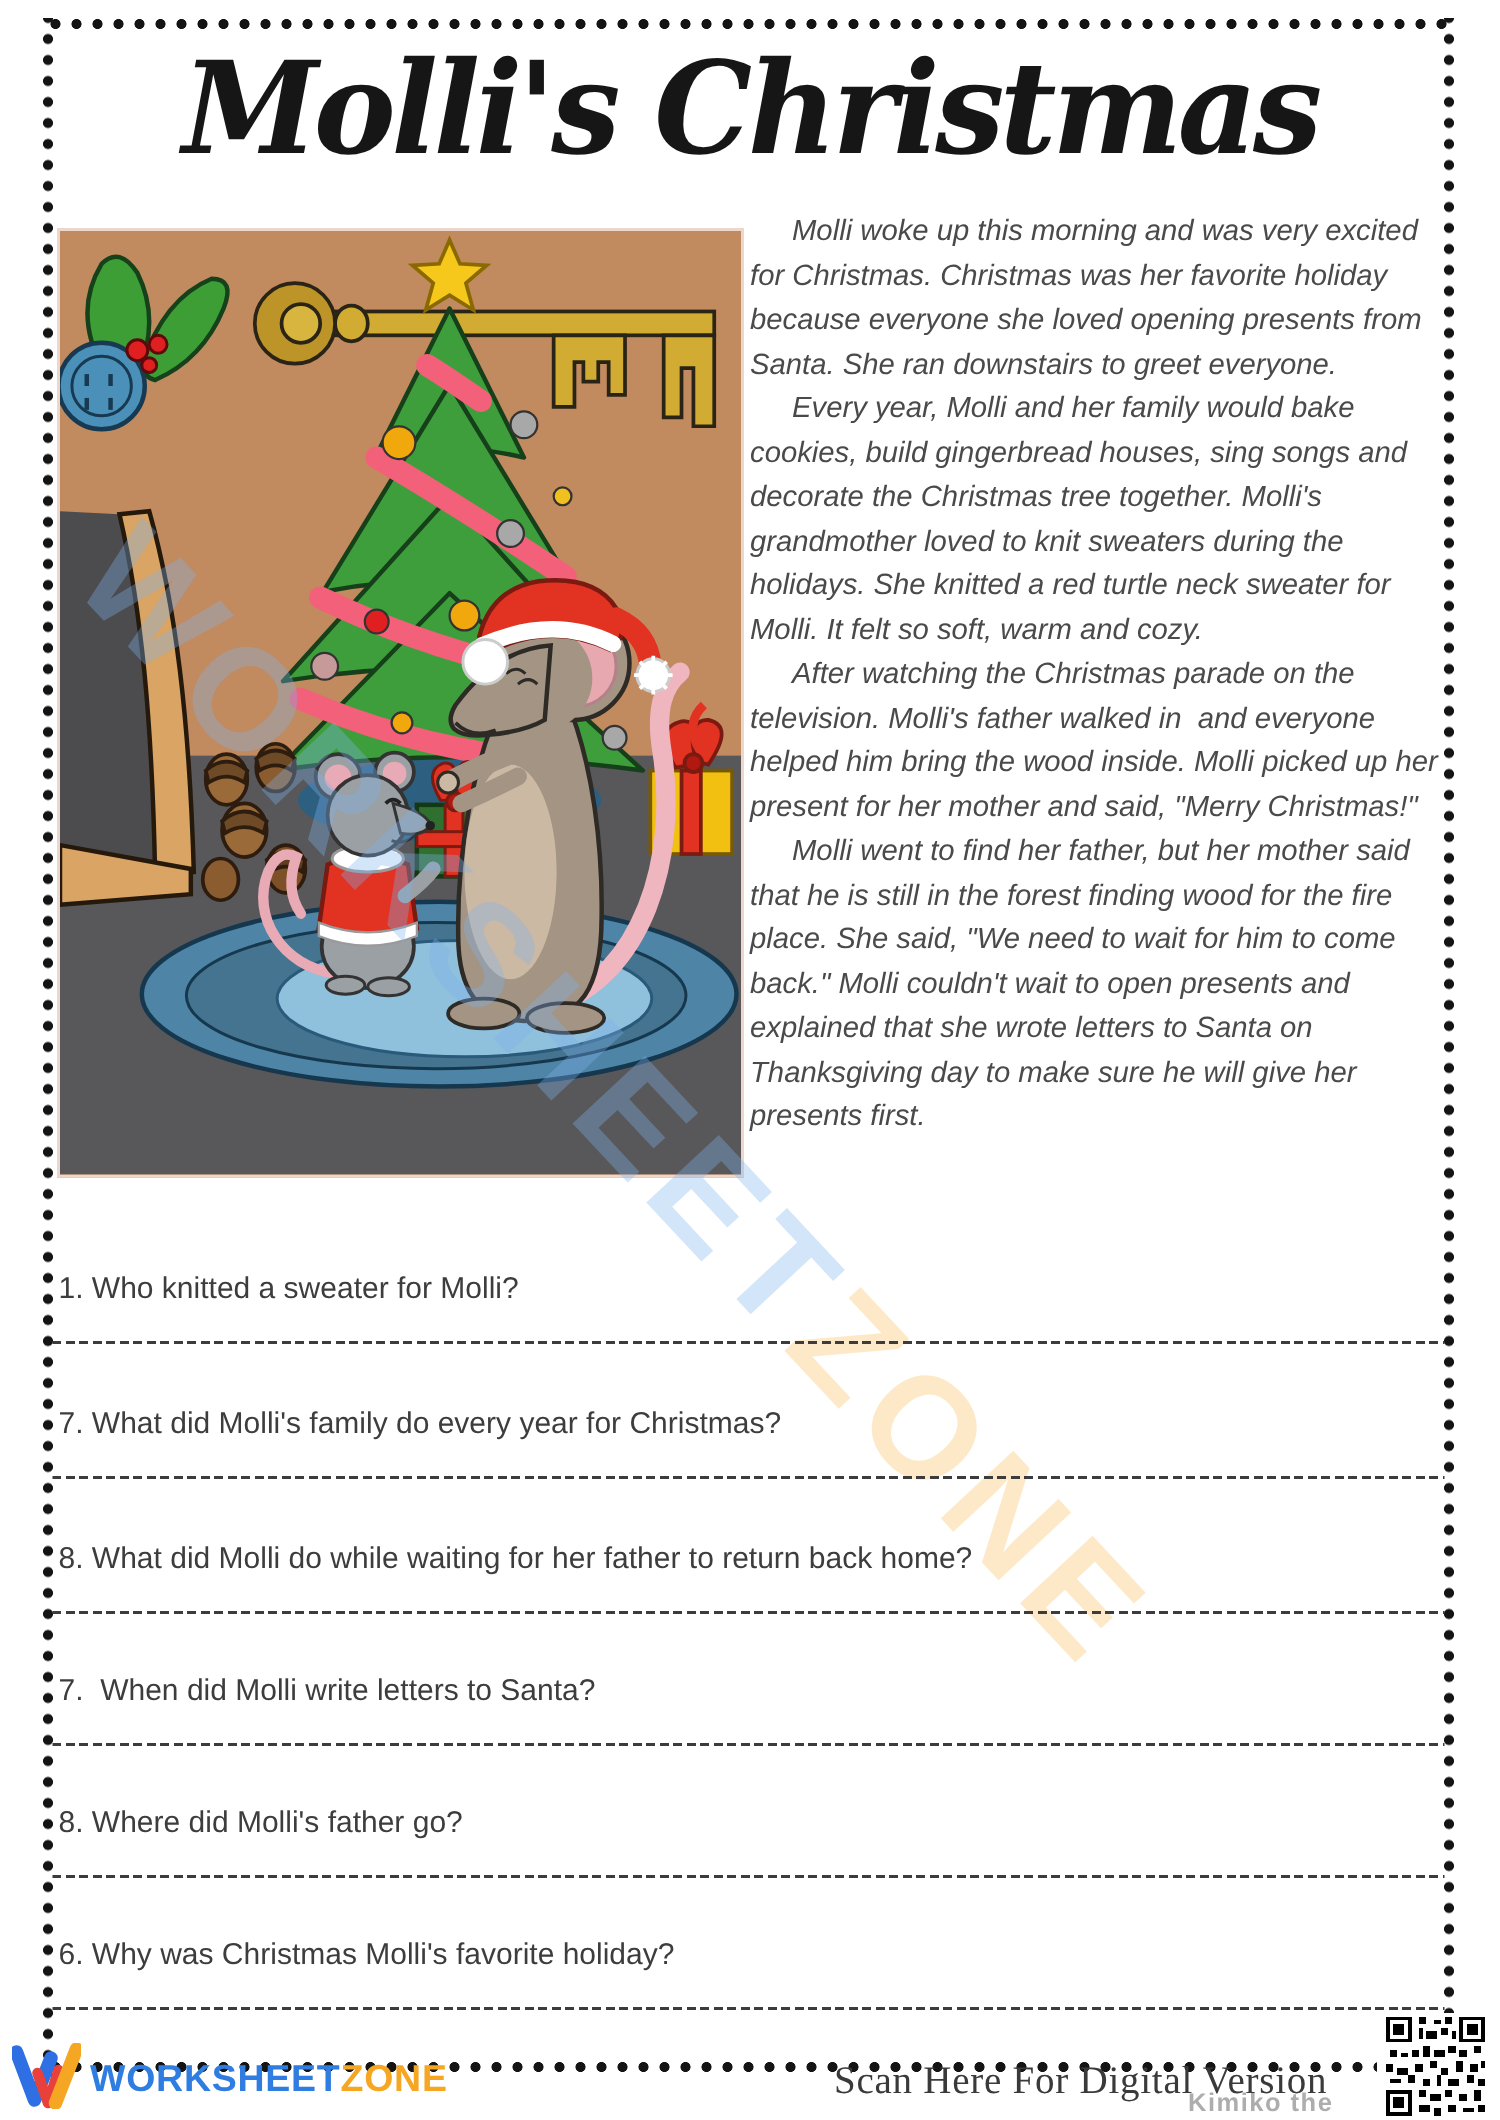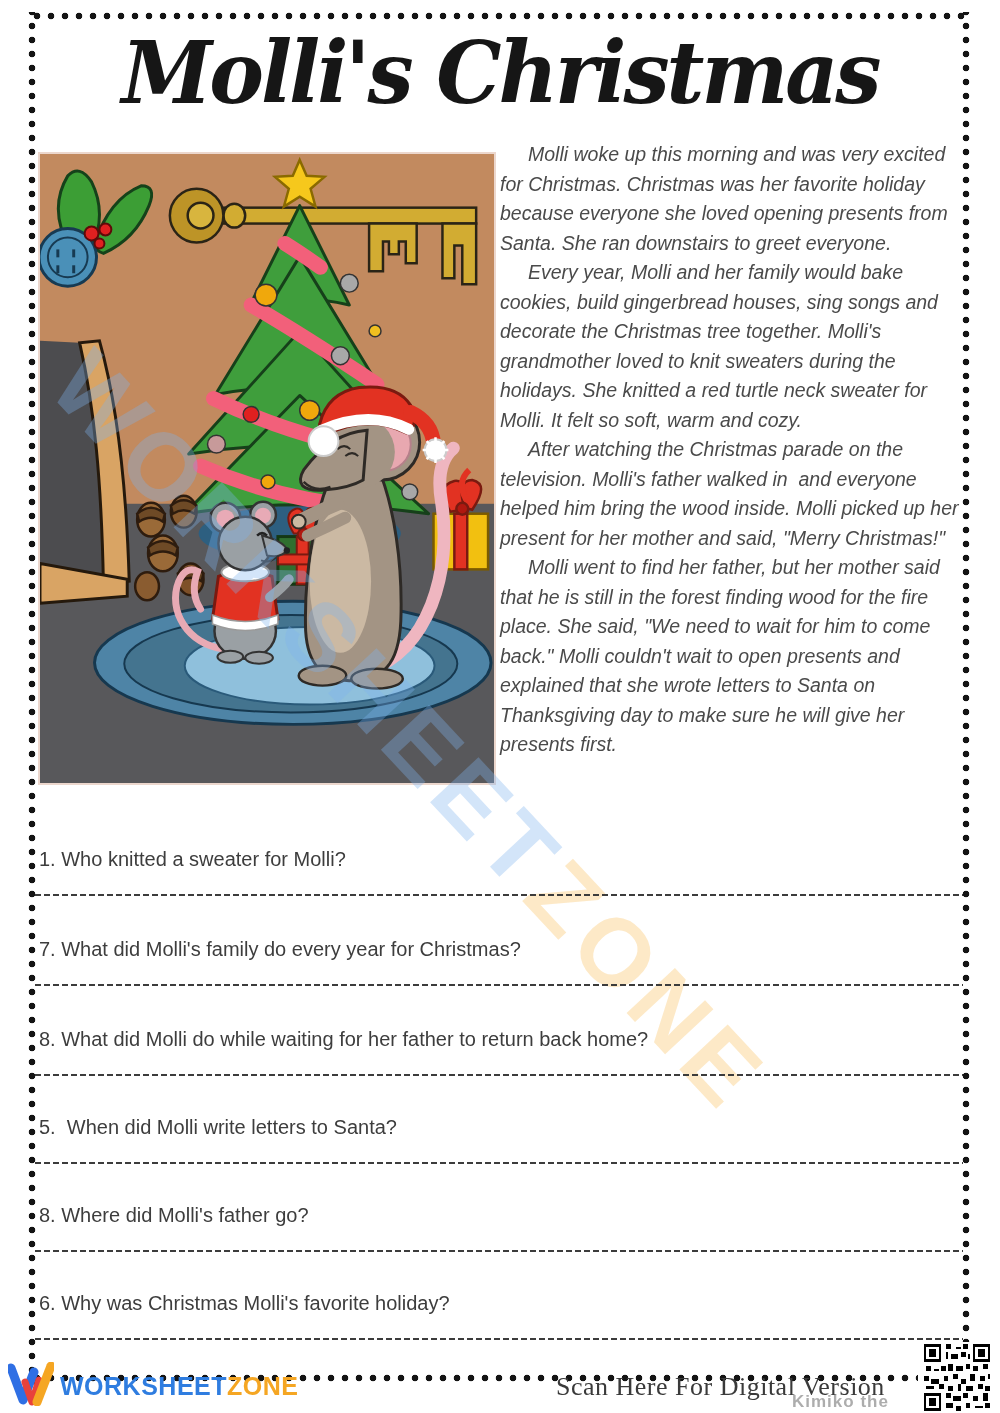--- a/index.html
+++ b/index.html
@@ -250,21 +250,21 @@
 
   <div class="question" style="top:848px">1. Who knitted a sweater for Molli?</div>
   <div class="answer-line" style="top:894px"></div>
 
   <div class="question" style="top:938px">7. What did Molli's family do every year for Christmas?</div>
   <div class="answer-line" style="top:984px"></div>
 
   <div class="question" style="top:1028px">8. What did Molli do while waiting for her father to return back home?</div>
   <div class="answer-line" style="top:1074px"></div>
 
-  <div class="question" style="top:1116px">5.  When did Molli write letters to Santa?</div>
+  <div class="question" style="top:1116px">7.  When did Molli write letters to Santa?</div>
   <div class="answer-line" style="top:1162px"></div>
 
   <div class="question" style="top:1204px">8. Where did Molli's father go?</div>
   <div class="answer-line" style="top:1250px"></div>
 
   <div class="question" style="top:1292px">6. Why was Christmas Molli's favorite holiday?</div>
   <div class="answer-line" style="top:1338px"></div>
 
   <div class="logo">
     <span>

